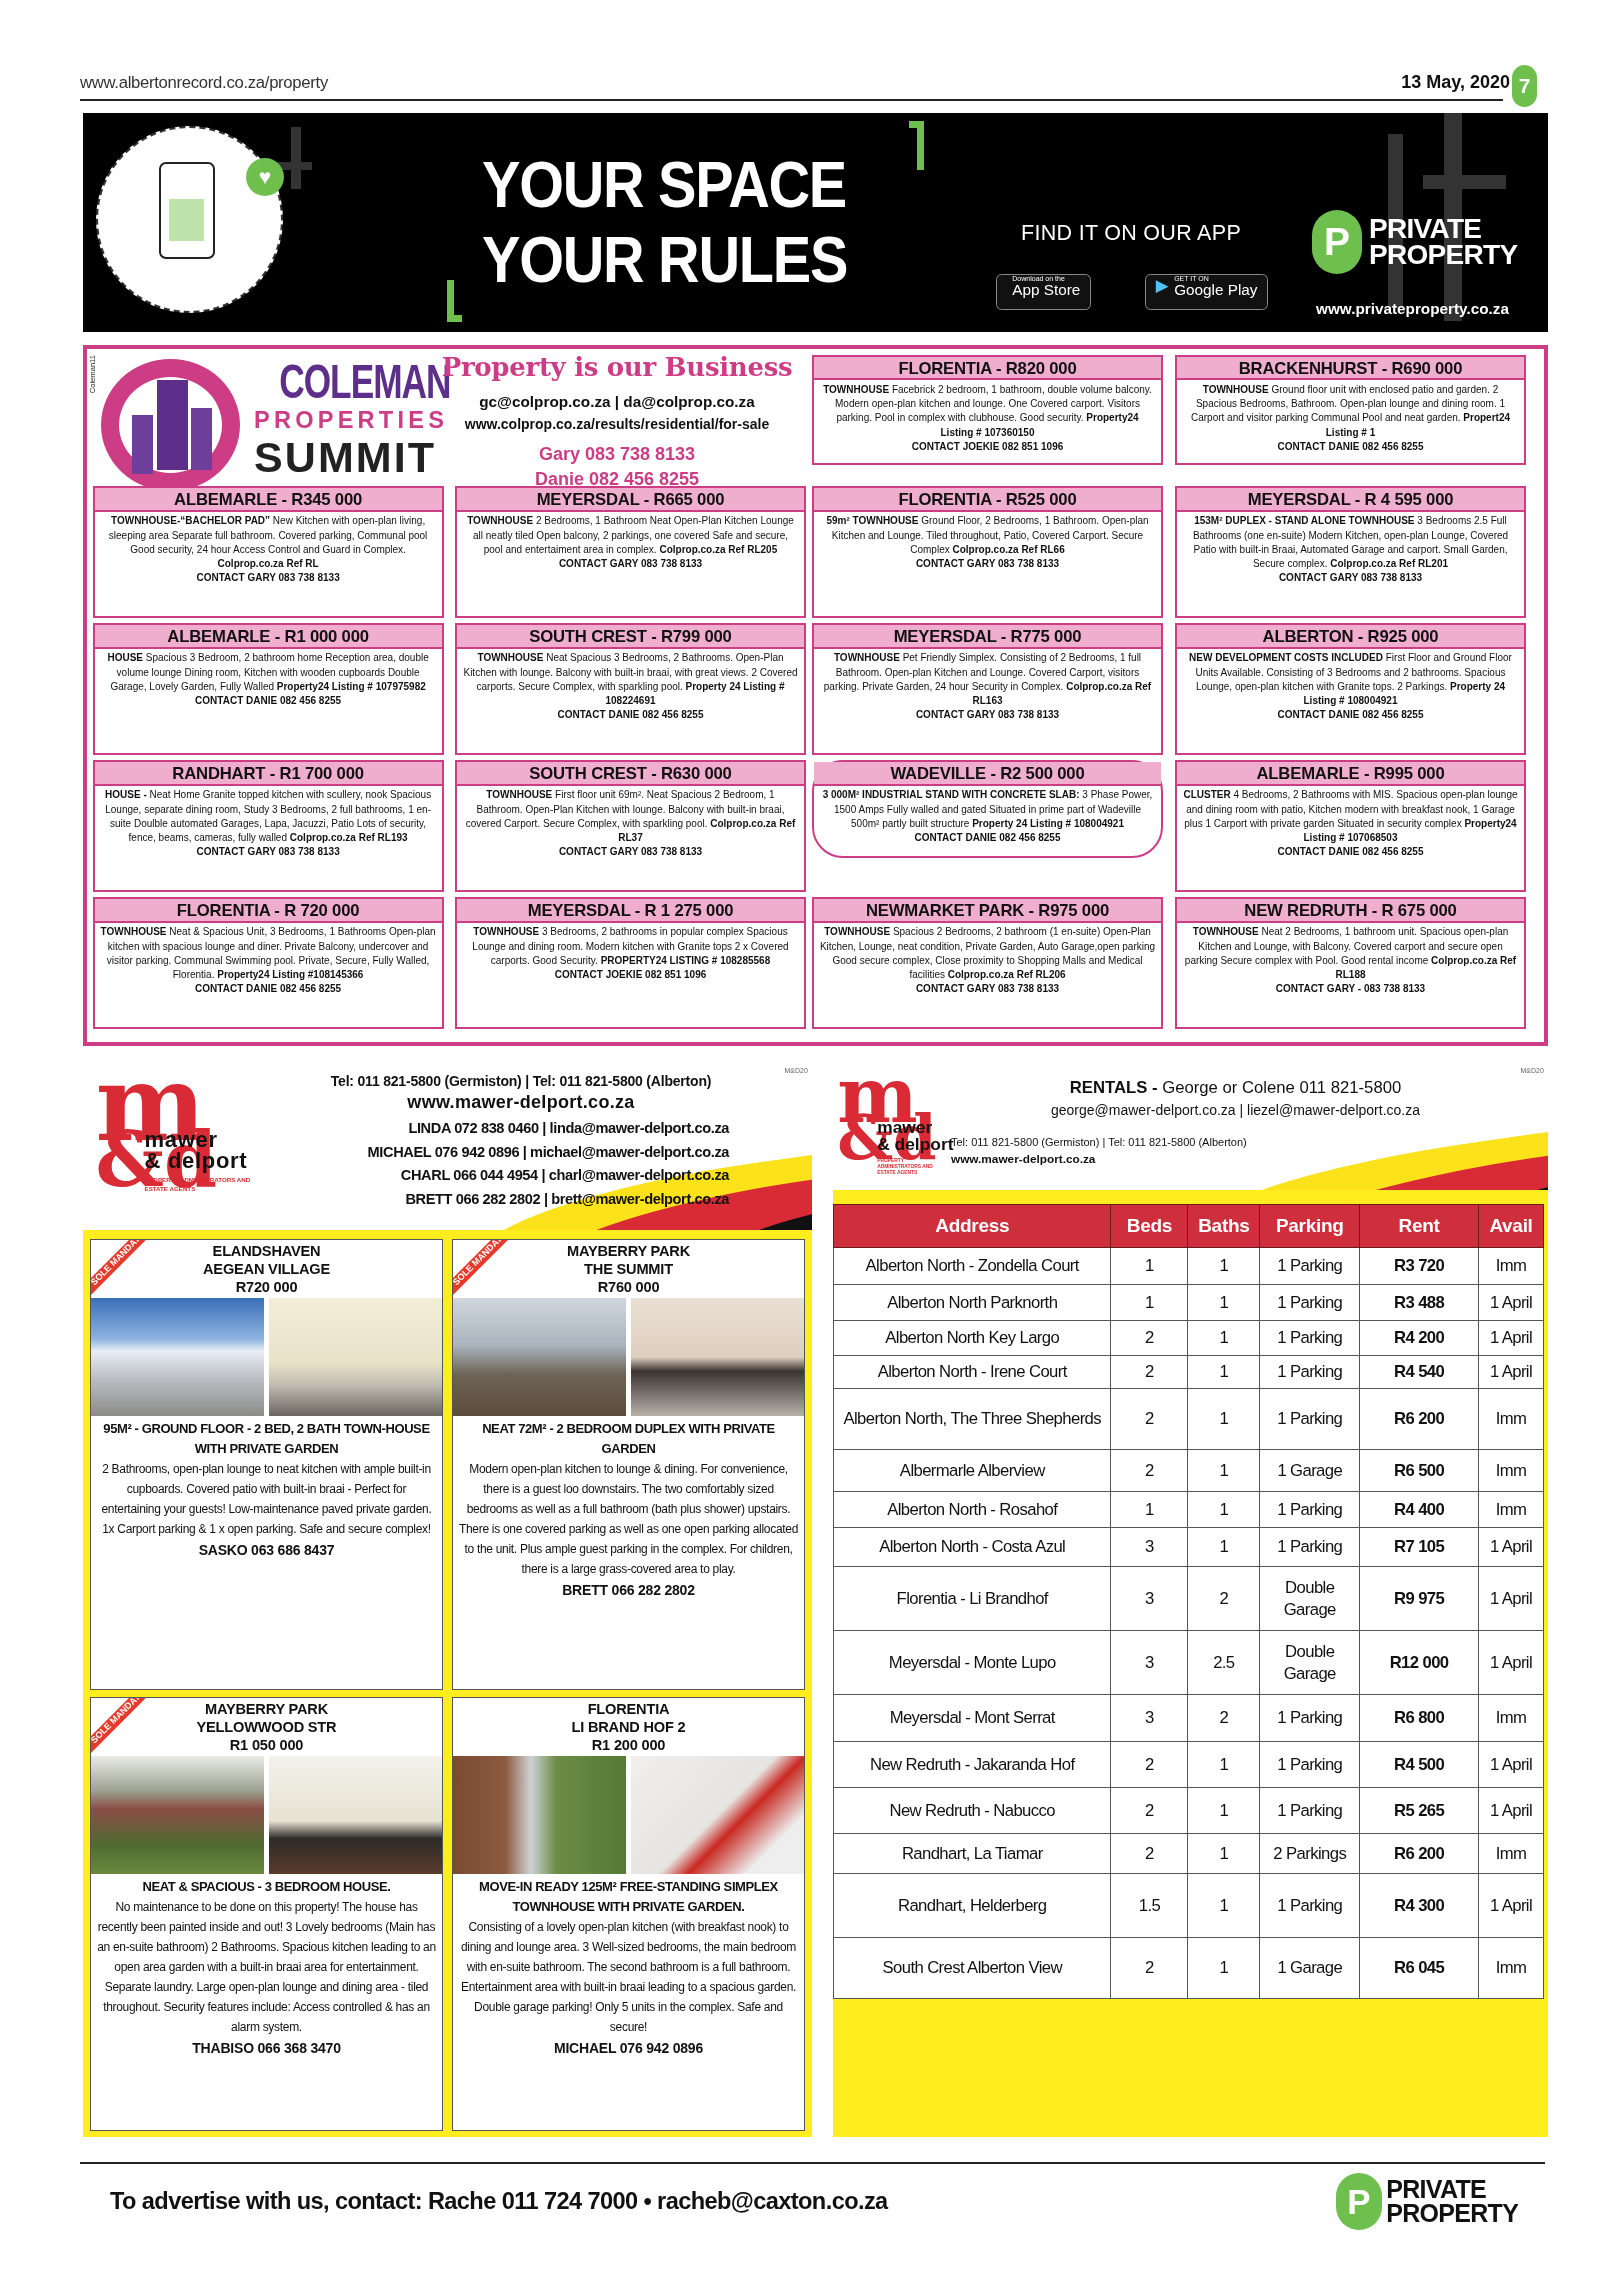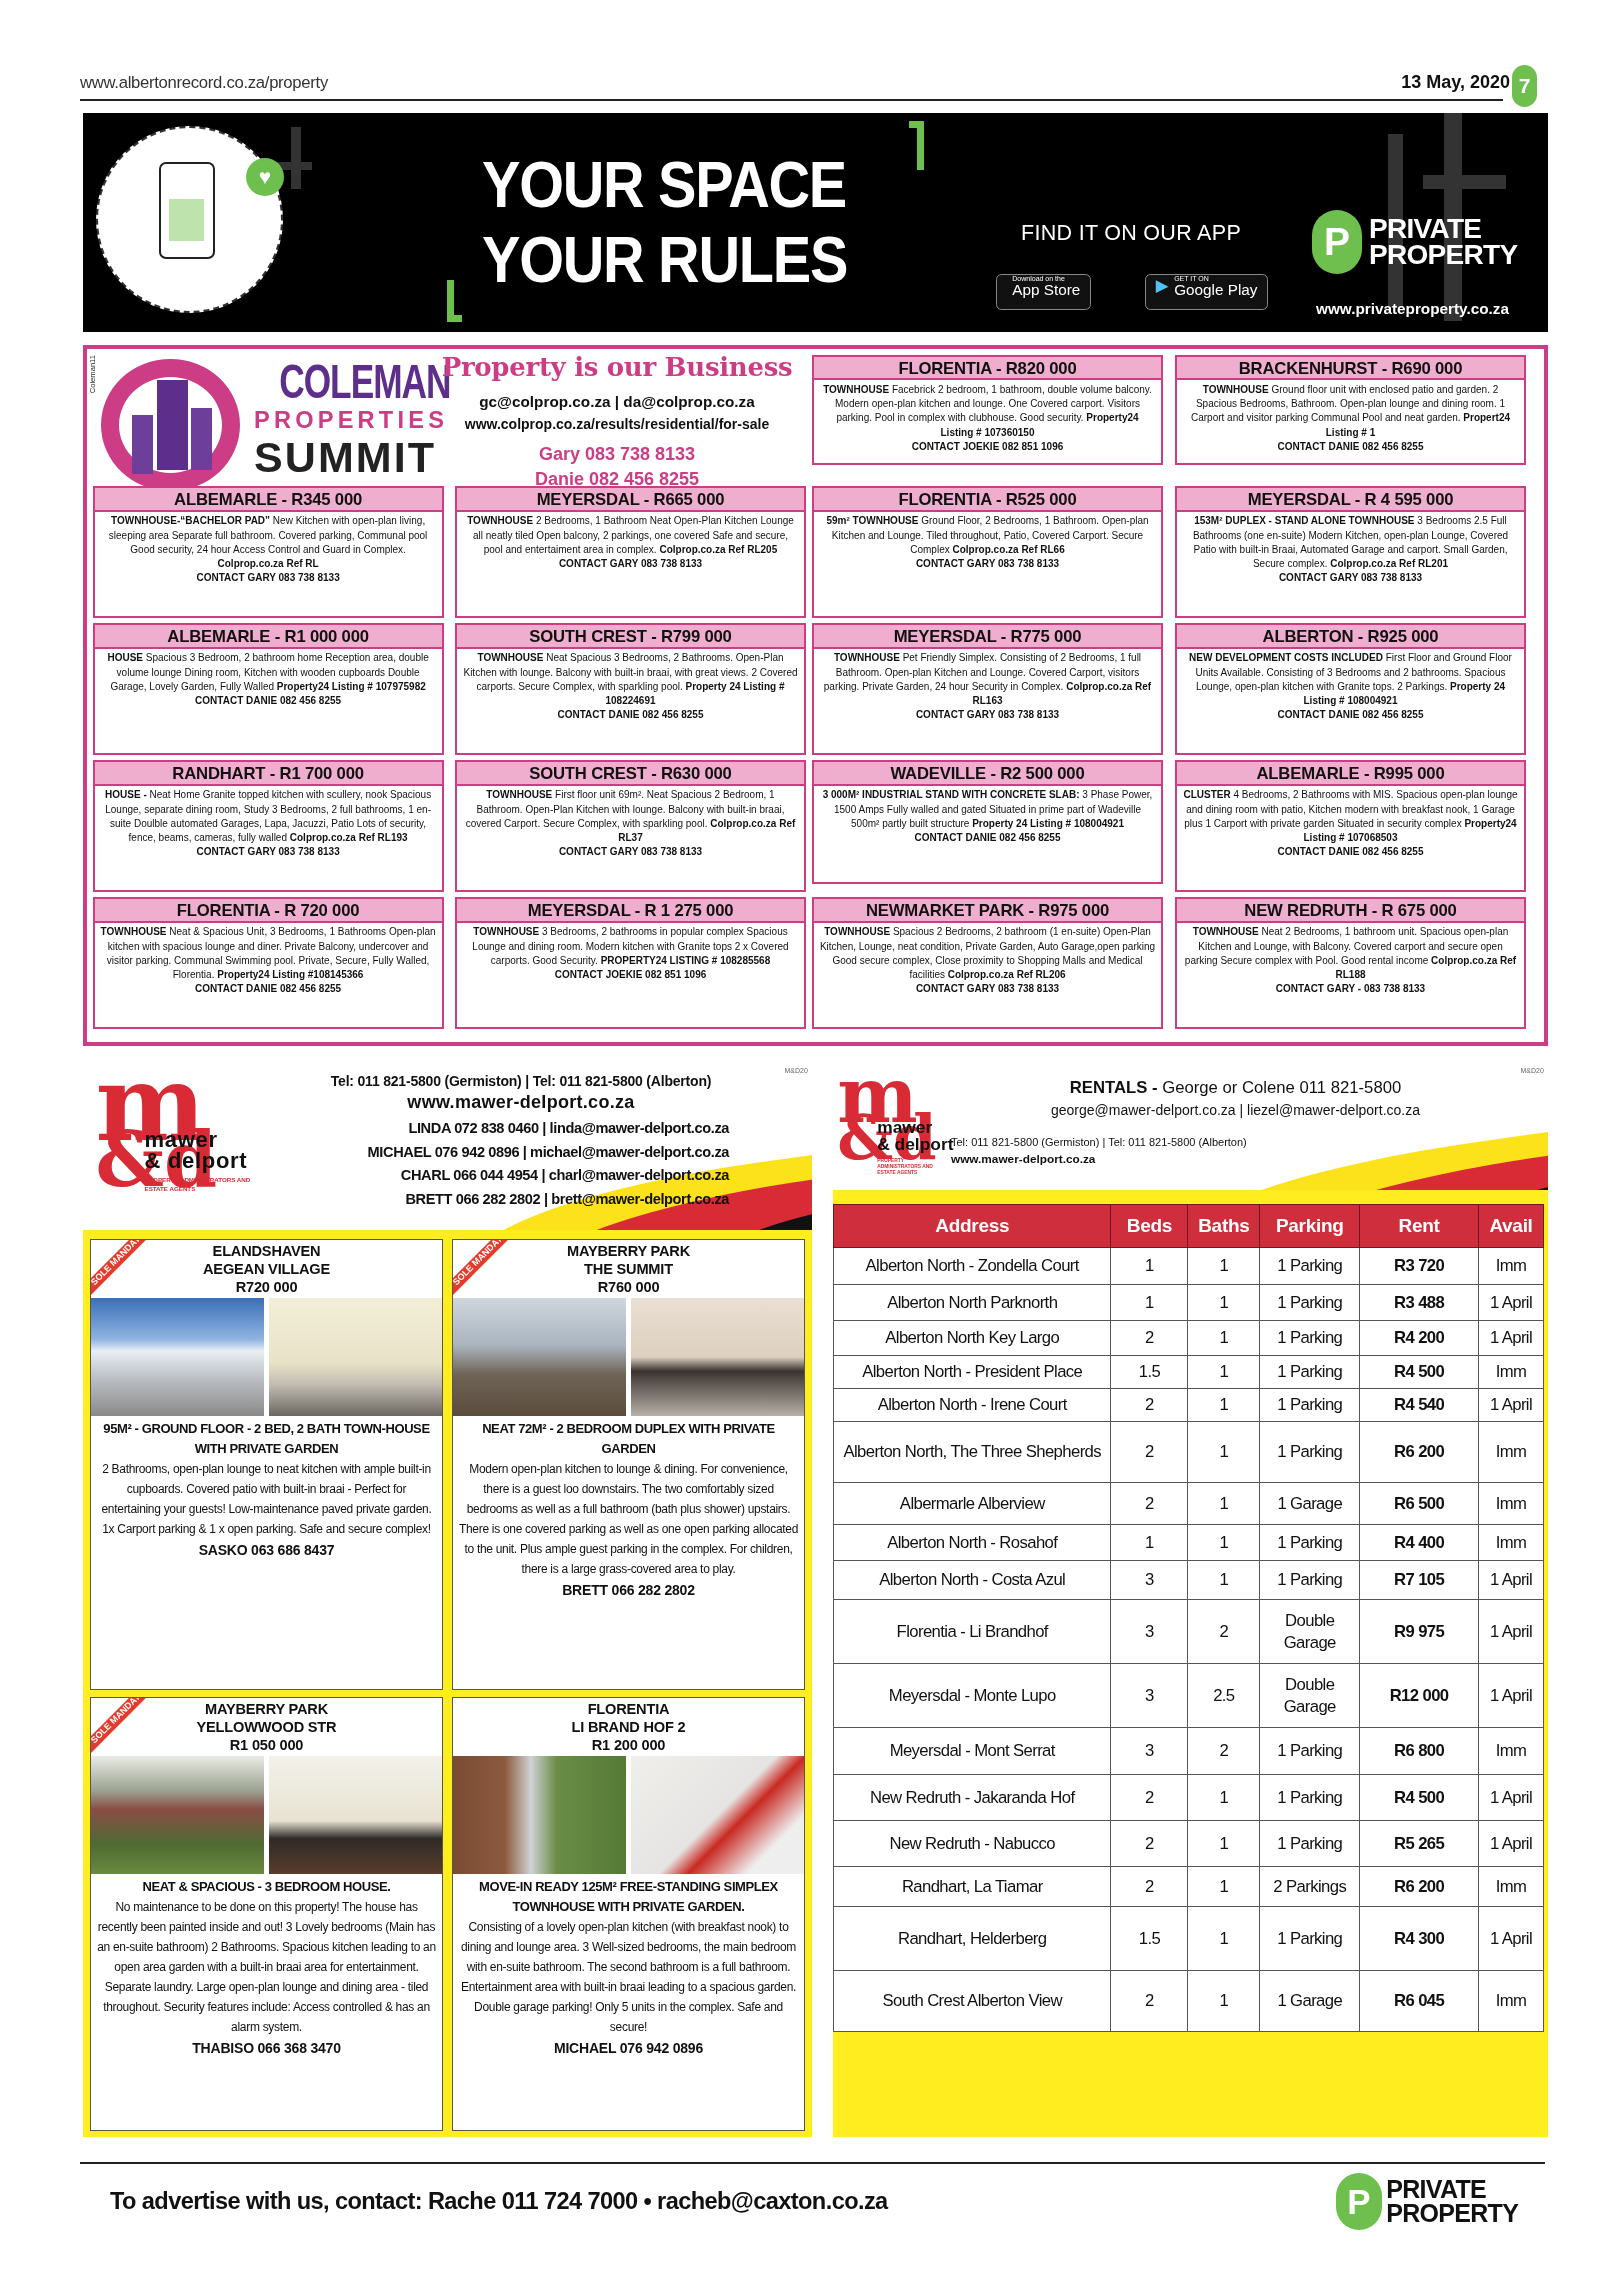--- a/index.html
+++ b/index.html
@@ -219,21 +219,21 @@
         <div class="bd"><b>NEW DEVELOPMENT COSTS INCLUDED</b> <span>First Floor and Ground Floor Units Available. Consisting of 3 Bedrooms and 2 bathrooms. Spacious Lounge, open-plan kitchen with Granite tops. 2 Parkings.</span> <b>Property 24 Listing # 108004921</b><br><b>CONTACT DANIE 082 456 8255</b></div>
       </div>
       <div class="card" style="left: 5.6px; top: 411px; height: 132px;">
         <div class="hd">RANDHART - R1 700 000</div>
         <div class="bd"><b>HOUSE -</b> <span>Neat Home Granite topped kitchen with scullery, nook Spacious  Lounge, separate dining room, Study 3 Bedrooms, 2 full bathrooms, 1 en-suite Doulble automated Garages, Lapa, Jacuzzi, Patio Lots of security, fence, beams, cameras, fully walled</span> <b>Colprop.co.za Ref RL193</b><br><b>CONTACT   GARY   083 738 8133</b></div>
       </div>
       <div class="card" style="left: 368px; top: 411px; height: 132px;">
         <div class="hd">SOUTH CREST - R630 000</div>
         <div class="bd"><b>TOWNHOUSE</b> <span>First floor unit 69m². Neat Spacious 2 Bedroom, 1 Bathroom. Open-Plan Kitchen with lounge. Balcony with built-in braai, covered Carport. Secure Complex, with sparkling pool.</span> <b>Colprop.co.za Ref RL37</b><br><b>CONTACT GARY 083 738 8133</b></div>
       </div>
-      <div class="card" style="left: 725px; top: 411px; height: 124px;">
+      <div class="card" style="left: 725px; top: 411px; height: 98px; border-radius: 31px;">
         <div class="hd">WADEVILLE - R2 500 000</div>
         <div class="bd"><b>3 000M²  INDUSTRIAL STAND WITH  CONCRETE SLAB:</b> <span>3 Phase Power, 1500 Amps Fully walled and gated Situated in prime part of Wadeville 500m² partly built structure</span> <b>Property 24 Listing # 108004921</b><br><b>CONTACT DANIE 082 456 8255</b></div>
       </div>
       <div class="card" style="left: 1088px; top: 411px; height: 132px;">
         <div class="hd">ALBEMARLE - R995 000</div>
         <div class="bd"><b>CLUSTER</b> <span>4 Bedrooms, 2 Bathrooms with MIS. Spacious open-plan lounge and dining room with patio, Kitchen modern with breakfast nook, 1 Garage plus 1 Carport with private garden Situated in security complex</span> <b>Property24 Listing # 107068503</b><br><b>CONTACT DANIE 082 456 8255</b></div>
       </div>
       <div class="card" style="left: 5.6px; top: 548px; height: 132px;">
         <div class="hd">FLORENTIA - R 720 000</div>
         <div class="bd"><b>TOWNHOUSE</b> <span>Neat &amp; Spacious Unit, 3 Bedrooms, 1  Bathrooms Open-plan kitchen with spacious lounge and diner. Private Balcony, undercover and visitor parking. Communal Swimming pool. Private, Secure, Fully Walled, Florentia.</span> <b>Property24 Listing  #108145366</b><br><b>CONTACT DANIE 082 456 8255</b></div>
@@ -402,28 +402,20 @@
         </tr>
         <tr style="height: 35px;">
           <td>Alberton North   Key Largo</td>
           <td>2</td>
           <td>1</td>
           <td>1 Parking</td>
           <td class="rent">R4 200</td>
           <td>1 April</td>
         </tr>
         <tr style="height: 33px;">
-          <td>Alberton North - President Place</td>
-          <td>1.5</td>
-          <td>1</td>
-          <td>1 Parking</td>
-          <td class="rent">R4 500</td>
-          <td>Imm</td>
-        </tr>
-        <tr style="height: 33px;">
           <td>Alberton North -  Irene Court</td>
           <td>2</td>
           <td>1</td>
           <td>1 Parking</td>
           <td class="rent">R4 540</td>
           <td>1 April</td>
         </tr>
         <tr style="height: 61px;">
           <td>Alberton North, The Three Shepherds</td>
           <td>2</td>

